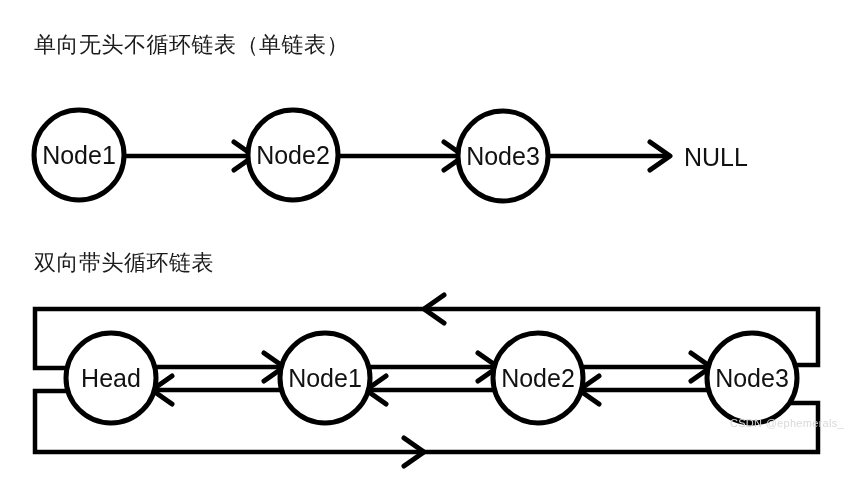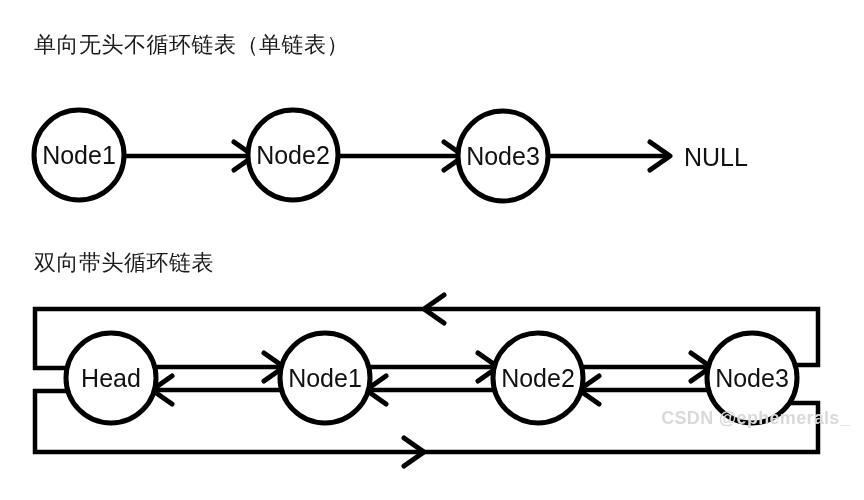--- a/index.html
+++ b/index.html
@@ -27,29 +27,28 @@
     font-size: 22px;
     color: #1b1b1b;
     letter-spacing: 0.5px;
     white-space: nowrap;
   }
   #title-singly { left: 34px; top: 30px; }
   #title-doubly { left: 34px; top: 248px; text-align: center; }
 
   .watermark {
     position: absolute;
-    right: 14px;
+    right: 20px;
     bottom: 7px;
     font-family: "Liberation Sans", sans-serif;
-    font-size: 18px;
+    font-size: 11px;
     color: #d9d9d9;
     letter-spacing: 0.3px;
     white-space: nowrap;
     user-select: none;
-    font-weight: bold;
   }
   .node-label {
     font-family: "Liberation Sans", sans-serif;
     font-size: 25px;
     fill: #111111;
   }
   .null-label {
     font-family: "Liberation Sans", sans-serif;
     font-size: 25px;
     fill: #111111;

